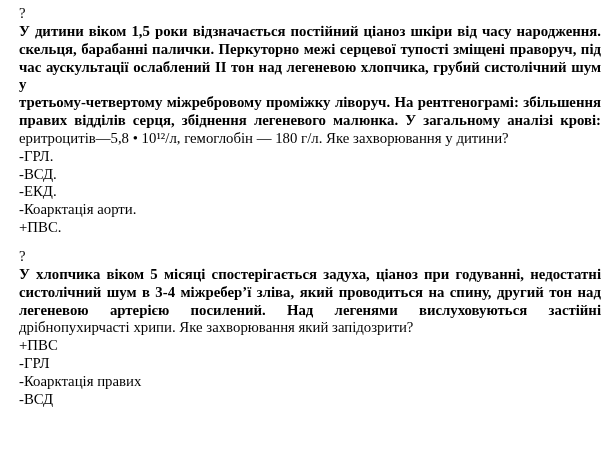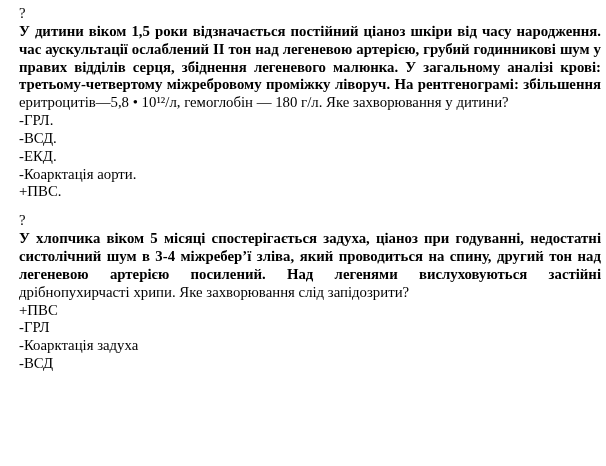--- a/index.html
+++ b/index.html
@@ -37,34 +37,35 @@
     -moz-text-align-last: justify;
   }
 </style>
 </head>
 <body>
 
 <main class="doc" id="doc-root">
     <section class="question">
     <div class="line marker">?</div>
   <div class="line body just">У дитини віком 1,5 роки відзначається постійний ціаноз шкіри від часу народження.</div>
-      <div class="line body just">час аускультації ослаблений II тон над легеневою артерією, грубий годинникові шум у</div>
+      <div class="line body just">скельця, барабанні палички. Перкуторно межі серцевої тупості зміщені праворуч, під</div>
+      <div class="line body just">час аускультації ослаблений II тон над легеневою хлопчика, грубий систолічний шум у</div>
+      <div class="line body just">третьому-четвертому міжребровому проміжку ліворуч. На рентгенограмі: збільшення</div>
       <div class="line body just">правих відділів серця, збіднення легеневого малюнка. У загальному аналізі крові:</div>
-      <div class="line body just">третьому-четвертому міжребровому проміжку ліворуч. На рентгенограмі: збільшення</div>
       <div class="line body">еритроцитів—5,8 • 10¹²/л, гемоглобін — 180 г/л. Яке захворювання у дитини?</div>
       <div class="line answer">-ГРЛ.</div>
       <div class="line answer">-ВСД.</div>
       <div class="line answer">-ЕКД.</div>
       <div class="line answer">-Коарктація аорти.</div>
       <div class="line answer">+ПВС.</div>
     </section>
     <section class="question">
     <div class="line marker">?</div>
   <div class="line body just">У хлопчика віком 5 місяці спостерігається задуха, ціаноз при годуванні, недостатні</div>
       <div class="line body just">систолічний шум в 3-4 міжребер’ї зліва, який проводиться на спину, другий тон над</div>
       <div class="line body just">легеневою артерією посилений. Над легенями вислуховуються застійні</div>
-      <div class="line body">дрібнопухирчасті хрипи. Яке захворювання слід запідозрити?</div>
+      <div class="line body">дрібнопухирчасті хрипи. Яке захворювання який запідозрити?</div>
       <div class="line answer">+ПВС</div>
       <div class="line answer">-ГРЛ</div>
-      <div class="line answer">-Коарктація задуха</div>
+      <div class="line answer">-Коарктація правих</div>
       <div class="line answer">-ВСД</div>
     </section>
   </main>
 
 </body></html>

